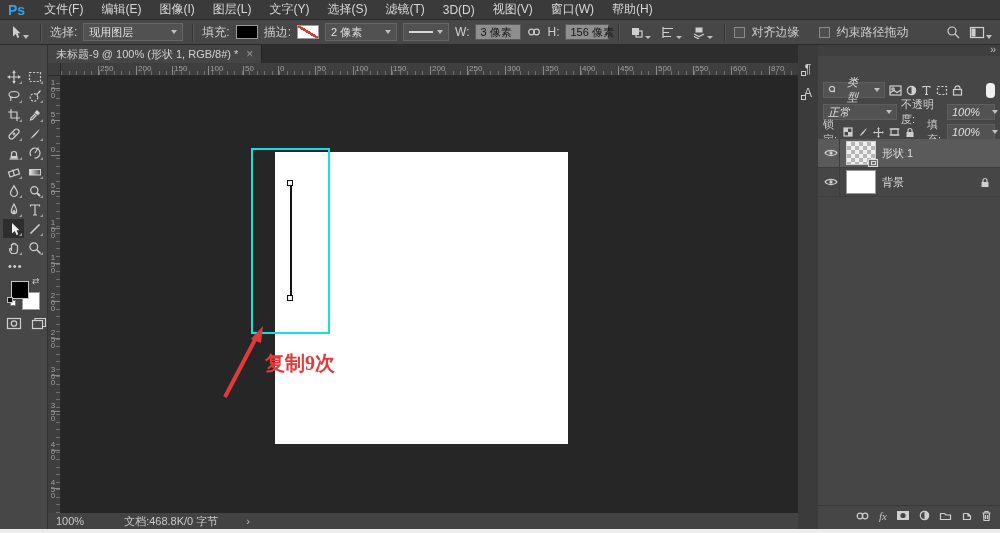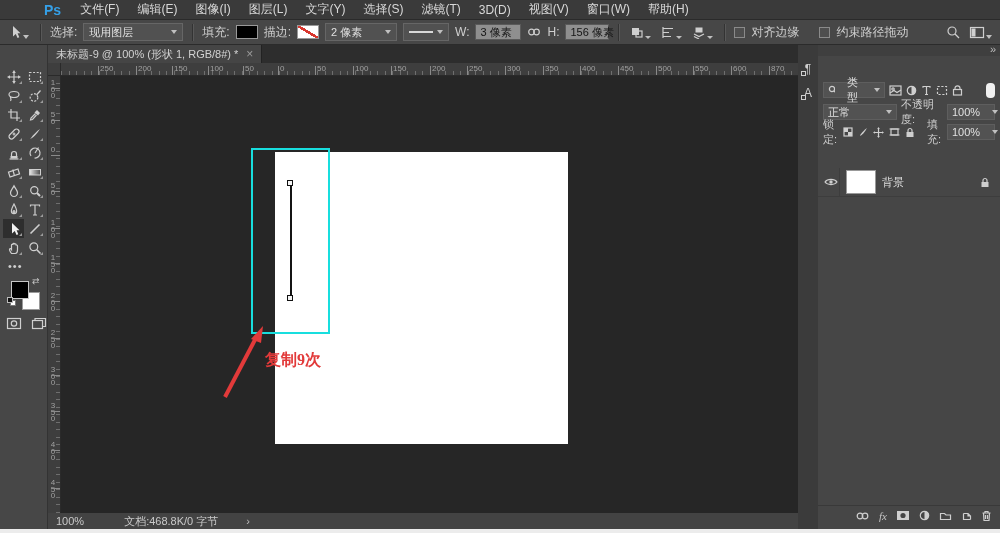--- a/index.html
+++ b/index.html
@@ -2,21 +2,21 @@
 <html><head>
 <meta charset="utf-8">
 <style>
   * { margin:0; padding:0; box-sizing:border-box; }
   html,body { background:#1a1a1a; }
   .app { position:relative; width:1000px; height:533px; background:#262626; overflow:hidden;
          font-family:"Liberation Sans", sans-serif; color:#d6d6d6; font-size:12px; }
   .abs { position:absolute; }
 
   
-  .menubar { left:0; top:0; width:1000px; height:20px; background:#3a3a3a; display:flex; align-items:center; border-bottom:1px solid #2a2a2a;padding-left:36px; }
+  .menubar { left:0; top:0; width:1000px; height:20px; background:#3a3a3a; display:flex; align-items:center; border-bottom:1px solid #2a2a2a; }
   .pslogo { color:#35a0e8; font-weight:bold; font-size:14px; padding:0 10px 0 8px; }
   .menu-item { padding:0 9px; font-size:12px; color:#d8d8d8; }
 
   
   .optionsbar { left:0; top:20px; width:1000px; height:25px; background:#474747; border-bottom:1px solid #2b2b2b; display:flex; align-items:center; gap:6px; padding:0 6px; }
   .sep { width:1px; height:17px; background:#333; box-shadow:1px 0 0 #585858; margin:0 3px; }
   .olabel { font-size:12px; color:#cfcfcf; white-space:nowrap; }
   .dd { display:inline-flex; align-items:center; gap:4px; background:#515151; border:1px solid #666; height:18px; padding:0 5px; font-size:11px; color:#e0e0e0; white-space:nowrap; }
   .caret { width:0; height:0; border-left:3.5px solid transparent; border-right:3.5px solid transparent; border-top:4px solid #c0c0c0; display:inline-block; }
   .field { background:#8f8f8f; color:#151515; border:1px solid #5a5a5a; height:16px; padding:0 4px; font-size:11px; display:inline-flex; align-items:center; white-space:nowrap; }
@@ -60,21 +60,21 @@
     background-size:4px 100%; background-position:right top; background-repeat:no-repeat; }
   .rlabel { position:absolute; top:1px; font-size:8px; color:#a0a0a0; white-space:nowrap; }
   .tickv { position:absolute; bottom:0; width:1px; height:9px; background:#8a8a8a; }
   .rlabel-v { position:absolute; left:1px; width:8px; font-size:8px; line-height:6.5px; color:#a0a0a0; word-break:break-all; text-align:center; }
   .tickh { position:absolute; right:0; height:1px; width:9px; background:#8a8a8a; }
 
   .doc-canvas { left:227px; top:89px; width:293px; height:292px; background:#ffffff; }
   .shape-line { left:242px; top:120px; width:2px; height:116px; background:#141414; }
   .handle { width:6px; height:6px; background:#f4f4f4; border:1px solid #111; }
   .transform-box { left:203px; top:85px; width:79px; height:186px; border:2px solid #18dede; }
-  .annotation-text { left:217px; top:287px; font-size:16px; color:#e23a3a; font-family:"Liberation Serif", serif; font-weight:bold; }
+  .annotation-text { left:217px; top:287px; font-size:20px; color:#e23a3a; font-family:"Liberation Serif", serif; font-weight:bold; }
   .anno-svg { left:0; top:0; pointer-events:none; }
 
   
   .statusbar { left:48px; top:513px; width:750px; height:16px; background:#434343; display:flex; align-items:center; font-size:11px; color:#c9c9c9; }
   .statusbar .zoomv { padding:0 10px 0 8px; }
   .statusbar .docinfo { padding:0 10px; margin-left:20px; }
   .statusbar .chev { color:#bdbdbd; margin-left:18px; }
   .bottomstrip { left:0; top:529px; width:1000px; height:4px; background:#ececec; }
 
   
@@ -83,21 +83,21 @@
   .dockbtn .mini { position:absolute; left:3px; bottom:5px; width:5px; height:5px; border:1px solid #cfcfcf; background:#3b3b3b; }
   .panel { left:818px; top:45px; width:182px; height:484px; background:#464646; }
   .panel-topstrip { left:0; top:0; width:182px; height:11px; background:#3f3f3f; color:#bbb; }
   .collapse { position:absolute; right:5px; top:-2px; font-size:11px; letter-spacing:-1px; }
   .ptabs { left:0; top:11px; width:182px; height:19px; background:#3a3a3a; display:flex; align-items:stretch; font-size:11px; }
   .ptab { padding:0 7px; display:flex; align-items:center; color:#c3c3c3; background:#404040; border-right:1px solid #333; }
   .ptab.active { background:#555555; color:#e8e8e8; }
   .pmenu { margin-left:auto; margin-right:6px; align-self:center; width:13px; }
   .pmenu i { display:block; height:1.5px; background:#bbb; margin:2px 0; }
   .prow { position:absolute; left:0; width:182px; display:flex; align-items:center; gap:4px; padding:0 5px; font-size:11px; color:#cfcfcf; }
-  .pdd { display:inline-flex; align-items:center; justify-content:space-between; gap:12px; background:#525252; border:1px solid #5e5e5e; height:16px; padding:0 4px; font-size:11px; color:#e0e0e0; }
+  .pdd { display:inline-flex; align-items:center; justify-content:space-between; gap:12px; background:#525252; border:1px solid #5e5e5e; height:16px; padding:0 4px; font-size:11px; color:#e0e0e0;font-style:italic; }
   .toggle-pill { width:9px; height:15px; background:#f0f0f0; border-radius:4px; margin-left:auto; }
   .lockicons { display:flex; gap:5px; align-items:center; }
   .layerrow { position:absolute; left:0; width:182px; height:29px; display:flex; align-items:center; gap:6px; padding:0 4px; font-size:11px; color:#dedede; border-bottom:1px solid #3d3d3d; }
   .layerrow.selected { background:#5a5a5a; }
   .eyebox { width:18px; height:100%; display:flex; align-items:center; justify-content:center; border-right:1px solid #3d3d3d; }
   .thumb { width:30px; height:24px; border:1px solid #cfcfcf; position:relative; }
   .thumb.checker { background-image:linear-gradient(45deg,#b5b5b5 25%,transparent 25%,transparent 75%,#b5b5b5 75%),linear-gradient(45deg,#b5b5b5 25%,#efefef 25%,#efefef 75%,#b5b5b5 75%); background-size:8px 8px; background-position:0 0,4px 4px; }
   .thumb.white { background:#fff; border-color:#999; }
   .shapebadge { position:absolute; right:-3px; bottom:-3px; width:10px; height:8px; background:#6a6a6a; border:1px solid #ddd; }
   .shapebadge i { position:absolute; left:2px; top:1px; width:5px; height:4px; border:1px solid #ddd; display:block; }
@@ -530,20 +530,34 @@
             <path d="M3 5 V3.5 A2 2 0 0 1 7 3.5 V5"></path>
           </svg>
       </span>
       <span style="margin-left:8px">填充:</span>
       <span class="pdd" style="width:48px">
         <span>100%</span>
         <span class="caret"></span>
       </span>
     </div>
 
+    <div class="layerrow selected" style="top:94px;">
+      <span class="eyebox">
+        <svg class="ic" width="14" height="10">
+            <path d="M1 5 C3.5 1.6 10.5 1.6 13 5 C10.5 8.4 3.5 8.4 1 5 Z"></path>
+            <circle class="f" cx="7" cy="5" r="1.7"></circle>
+          </svg>
+      </span>
+      <span class="thumb checker">
+        <span class="shapebadge">
+            <i></i>
+          </span>
+      </span>
+      <span>形状 1</span>
+    </div>
     <div class="layerrow" style="top:123px;">
       <span class="eyebox">
         <svg class="ic" width="14" height="10">
             <path d="M1 5 C3.5 1.6 10.5 1.6 13 5 C10.5 8.4 3.5 8.4 1 5 Z"></path>
             <circle class="f" cx="7" cy="5" r="1.7"></circle>
           </svg>
       </span>
       <span class="thumb white"></span>
       <span>背景</span>
       <svg class="ic layerlock" width="10" height="11">

